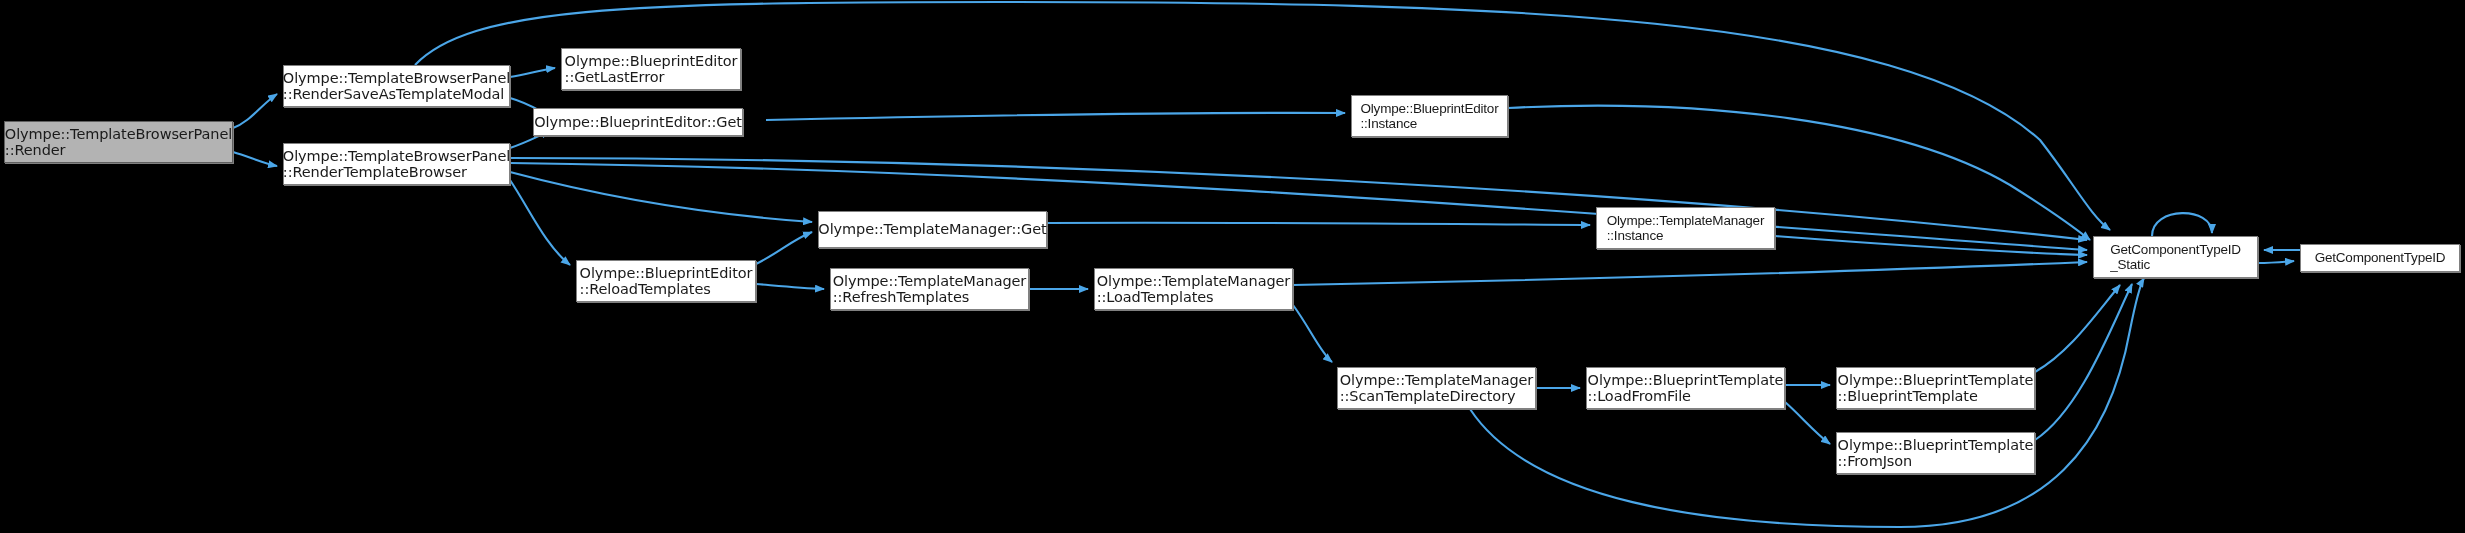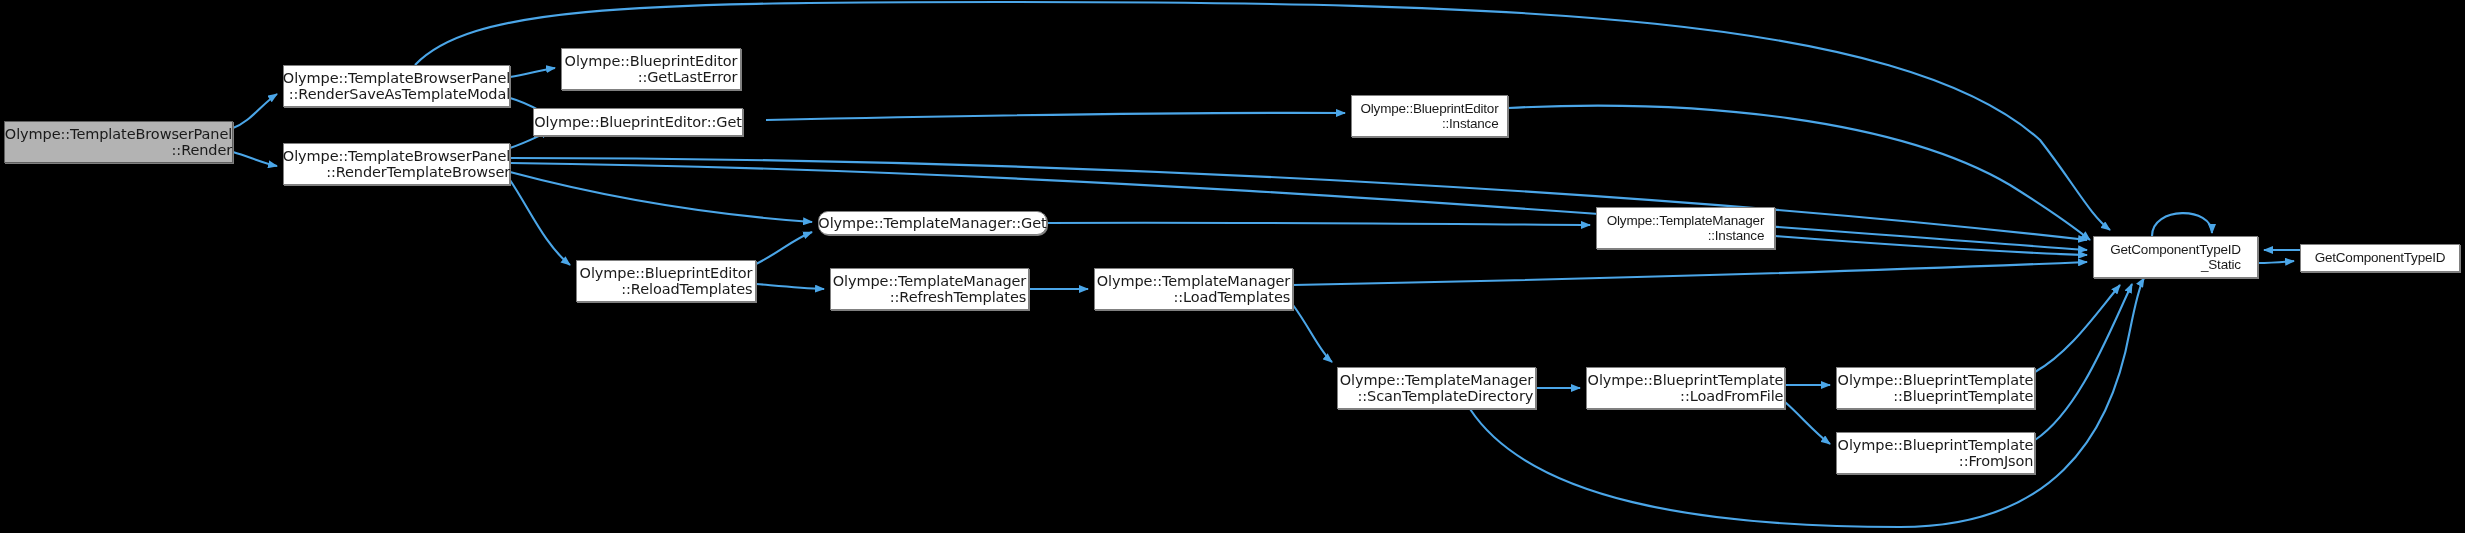--- a/index.html
+++ b/index.html
@@ -18,21 +18,21 @@
   }
   .node{
     position:absolute;
     box-sizing:border-box;
     background:#fff;
     border:1px solid #808080;
     box-shadow:1px 1px 0 0 #808080;
     display:flex;
     align-items:center;
     justify-content:center;
-    text-align:right;
+    text-align:left;
     color:#1a1a1a;
     font-size:14.5px;
     line-height:1.12;
     letter-spacing:-0.1px;
     z-index:5;
     white-space:pre-line;
   }
   .node.root{
     background:#b3b3b3;
     border:1px solid #606060;
@@ -141,21 +141,21 @@
 
   <div class="node" style="left:533px;top:108px;width:210px;height:28px;">
     <span class="node-label">Olympe::BlueprintEditor::Get</span>
   </div>
 
   <div class="node" style="left:576px;top:260px;width:180px;height:42px;">
     <span class="node-label">Olympe::BlueprintEditor
 ::ReloadTemplates</span>
   </div>
 
-  <div class="node" style="left:818px;top:211px;width:229px;height:24px;border-radius:10px;">
+  <div class="node" style="left:818px;top:211px;width:229px;height:37px;">
     <span class="node-label">Olympe::TemplateManager::Get</span>
   </div>
 
   <div class="node" style="left:830px;top:268px;width:199px;height:42px;">
     <span class="node-label">Olympe::TemplateManager
 ::RefreshTemplates</span>
   </div>
 
   <div class="node" style="left:1094px;top:268px;width:199px;height:42px;">
     <span class="node-label">Olympe::TemplateManager

